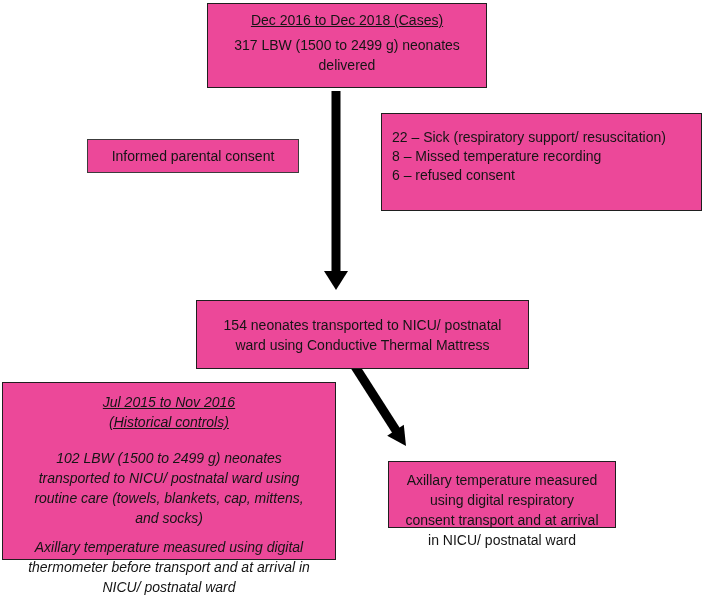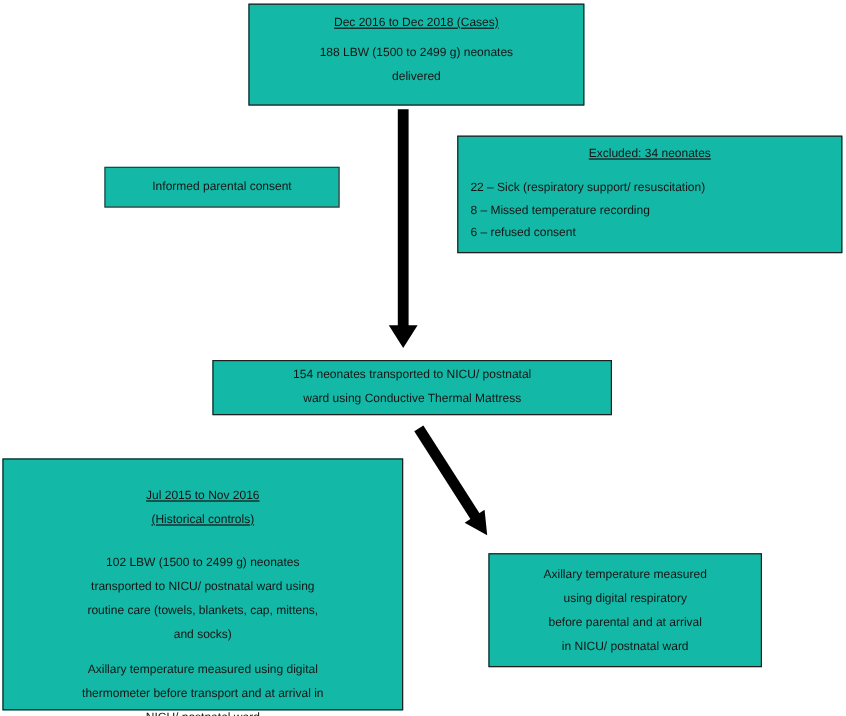--- a/index.html
+++ b/index.html
@@ -14,74 +14,75 @@
   }
   .arrows-layer {
     position: absolute;
     left: 0; top: 0;
     width: 705px; height: 597px;
   }
   .box {
     position: absolute;
     box-sizing: border-box;
     border: 1.5px solid #1f1f1f;
-    background: #14b8a6;
-    font-size: 10px;
+    background: #ec4899;
+    font-size: 14px;
     line-height: 20px;
     text-align: center;
   }
   .u { text-decoration: underline; }
 
   .cases-box {
     left: 207px; top: 3px;
     width: 280px; height: 85px;
     padding-top: 6px;
   }
   .cases-box .box-title { margin-bottom: 5px; }
 
   .consent-box {
     left: 87px; top: 139px;
-    width: 196px; height: 34px;
+    width: 212px; height: 34px;
     border-width: 1px;
     border-color: #3c3c3c;
     display: flex;
     align-items: center;
     justify-content: center;
   }
 
   .excluded-box {
     left: 381px; top: 113px;
     width: 321px; height: 98px;
     padding-top: 5px;
     line-height: 19px;
   }
   .excluded-box .excluded-items {
     text-align: left;
     padding: 9px 4px 0 10px;
   }
 
   .transported-box {
-    left: 177px; top: 300px;
-    width: 333px; height: 46px;
+    left: 196px; top: 300px;
+    width: 333px; height: 69px;
     display: flex;
     flex-direction: column;
     justify-content: center;
   }
 
   .controls-box {
     left: 2px; top: 382px;
-    width: 334px; height: 210px;
-    padding-top: 21px;
+    width: 334px; height: 178px;
+    padding-top: 9px;
+    font-style: italic;
   }
   .controls-box .controls-body1 { margin-top: 16px; }
   .controls-box .controls-body2 { margin-top: 9px; }
 
   .measurement-box {
-    left: 407px; top: 461px;
-    width: 228px; height: 95px;
+    left: 388px; top: 461px;
+    width: 228px; height: 67px;
     padding-top: 8px;
   }
 </style>
 </head>
 <body>
 
 <div class="canvas">
 
   <svg class="arrows-layer" width="705" height="597" viewBox="0 0 705 597" xmlns="http://www.w3.org/2000/svg">
     <g>
@@ -89,30 +90,29 @@
       <polygon points="324,271 348,271 336,290" fill="#000000"></polygon>
     </g>
     <g>
       <line x1="349" y1="357" x2="397" y2="432" stroke="#000000" stroke-width="9"></line>
       <polygon points="406,446 403.8,424.7 387.2,435.7" fill="#000000"></polygon>
     </g>
   </svg>
 
   <div class="box cases-box">
     <div class="box-title u">Dec 2016 to Dec 2018 (Cases)</div>
-    <div class="line">188 LBW (1500 to 2499 g) neonates</div>
+    <div class="line">317 LBW (1500 to 2499 g) neonates</div>
     <div class="line">delivered</div>
   </div>
 
   <div class="box consent-box">
     <div class="line">Informed parental consent</div>
   </div>
 
   <div class="box excluded-box">
-    <div class="box-title u">Excluded: 34 neonates</div>
     <div class="excluded-items">
       <div class="line">22 – Sick (respiratory support/ resuscitation)</div>
       <div class="line">8 – Missed temperature recording</div>
       <div class="line">6 – refused consent</div>
     </div>
   </div>
 
   <div class="box transported-box">
     <div class="line">154 neonates transported to NICU/ postnatal</div>
     <div class="line">ward using Conductive Thermal Mattress</div>
@@ -132,17 +132,17 @@
     <div class="controls-body2">
       <div class="line">Axillary temperature measured using digital</div>
       <div class="line">thermometer before transport and at arrival in</div>
       <div class="line">NICU/ postnatal ward</div>
     </div>
   </div>
 
   <div class="box measurement-box">
     <div class="line">Axillary temperature measured</div>
     <div class="line">using digital respiratory</div>
-    <div class="line">before parental and at arrival</div>
+    <div class="line">consent transport and at arrival</div>
     <div class="line">in NICU/ postnatal ward</div>
   </div>
 
 </div>
 
 </body></html>

